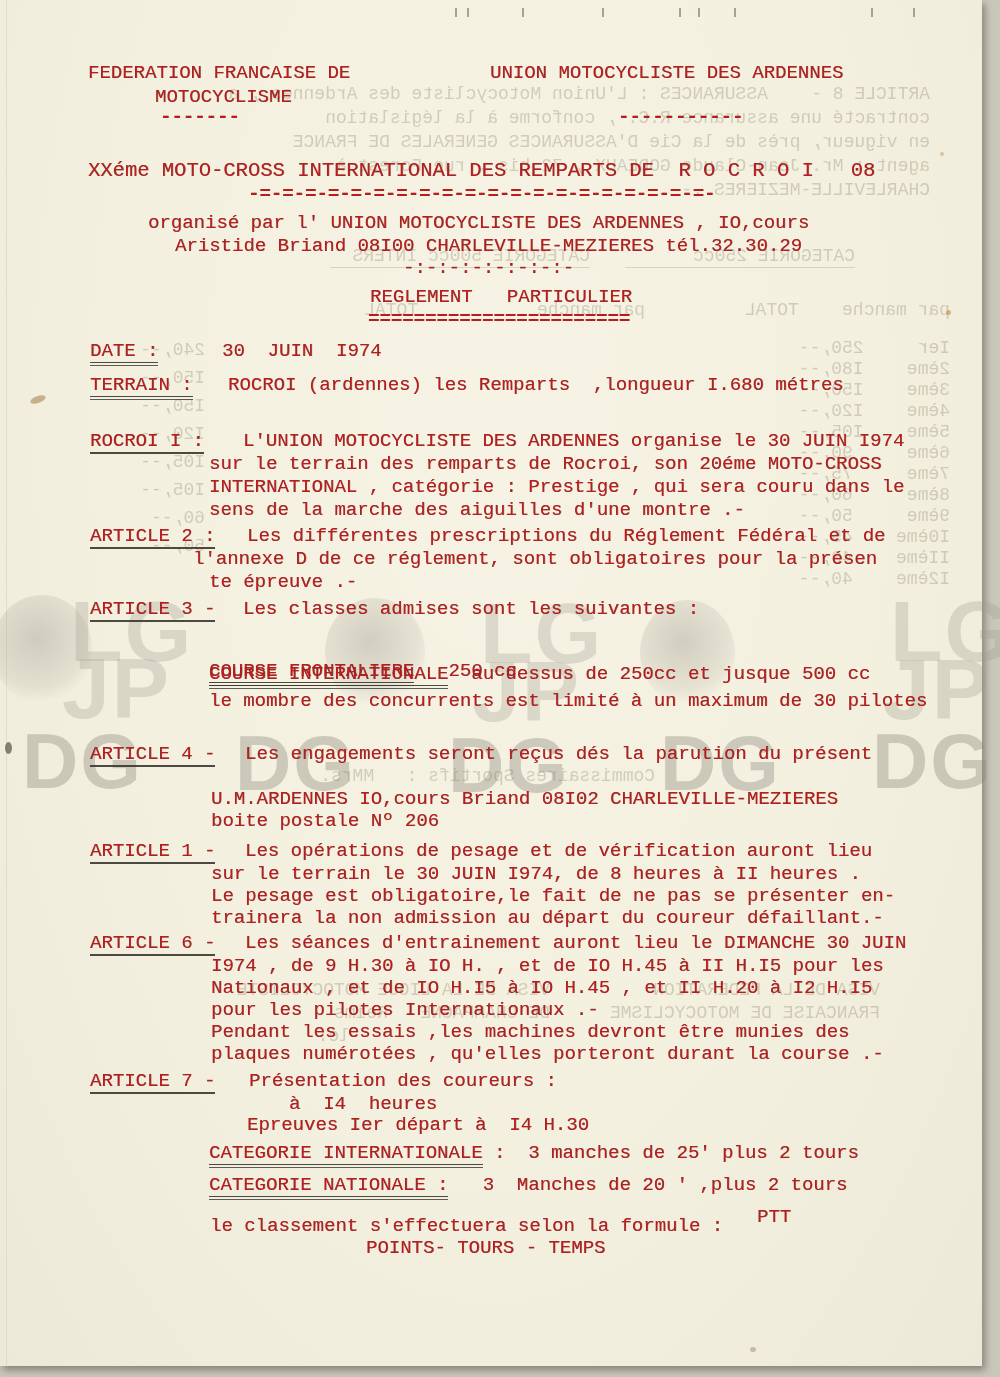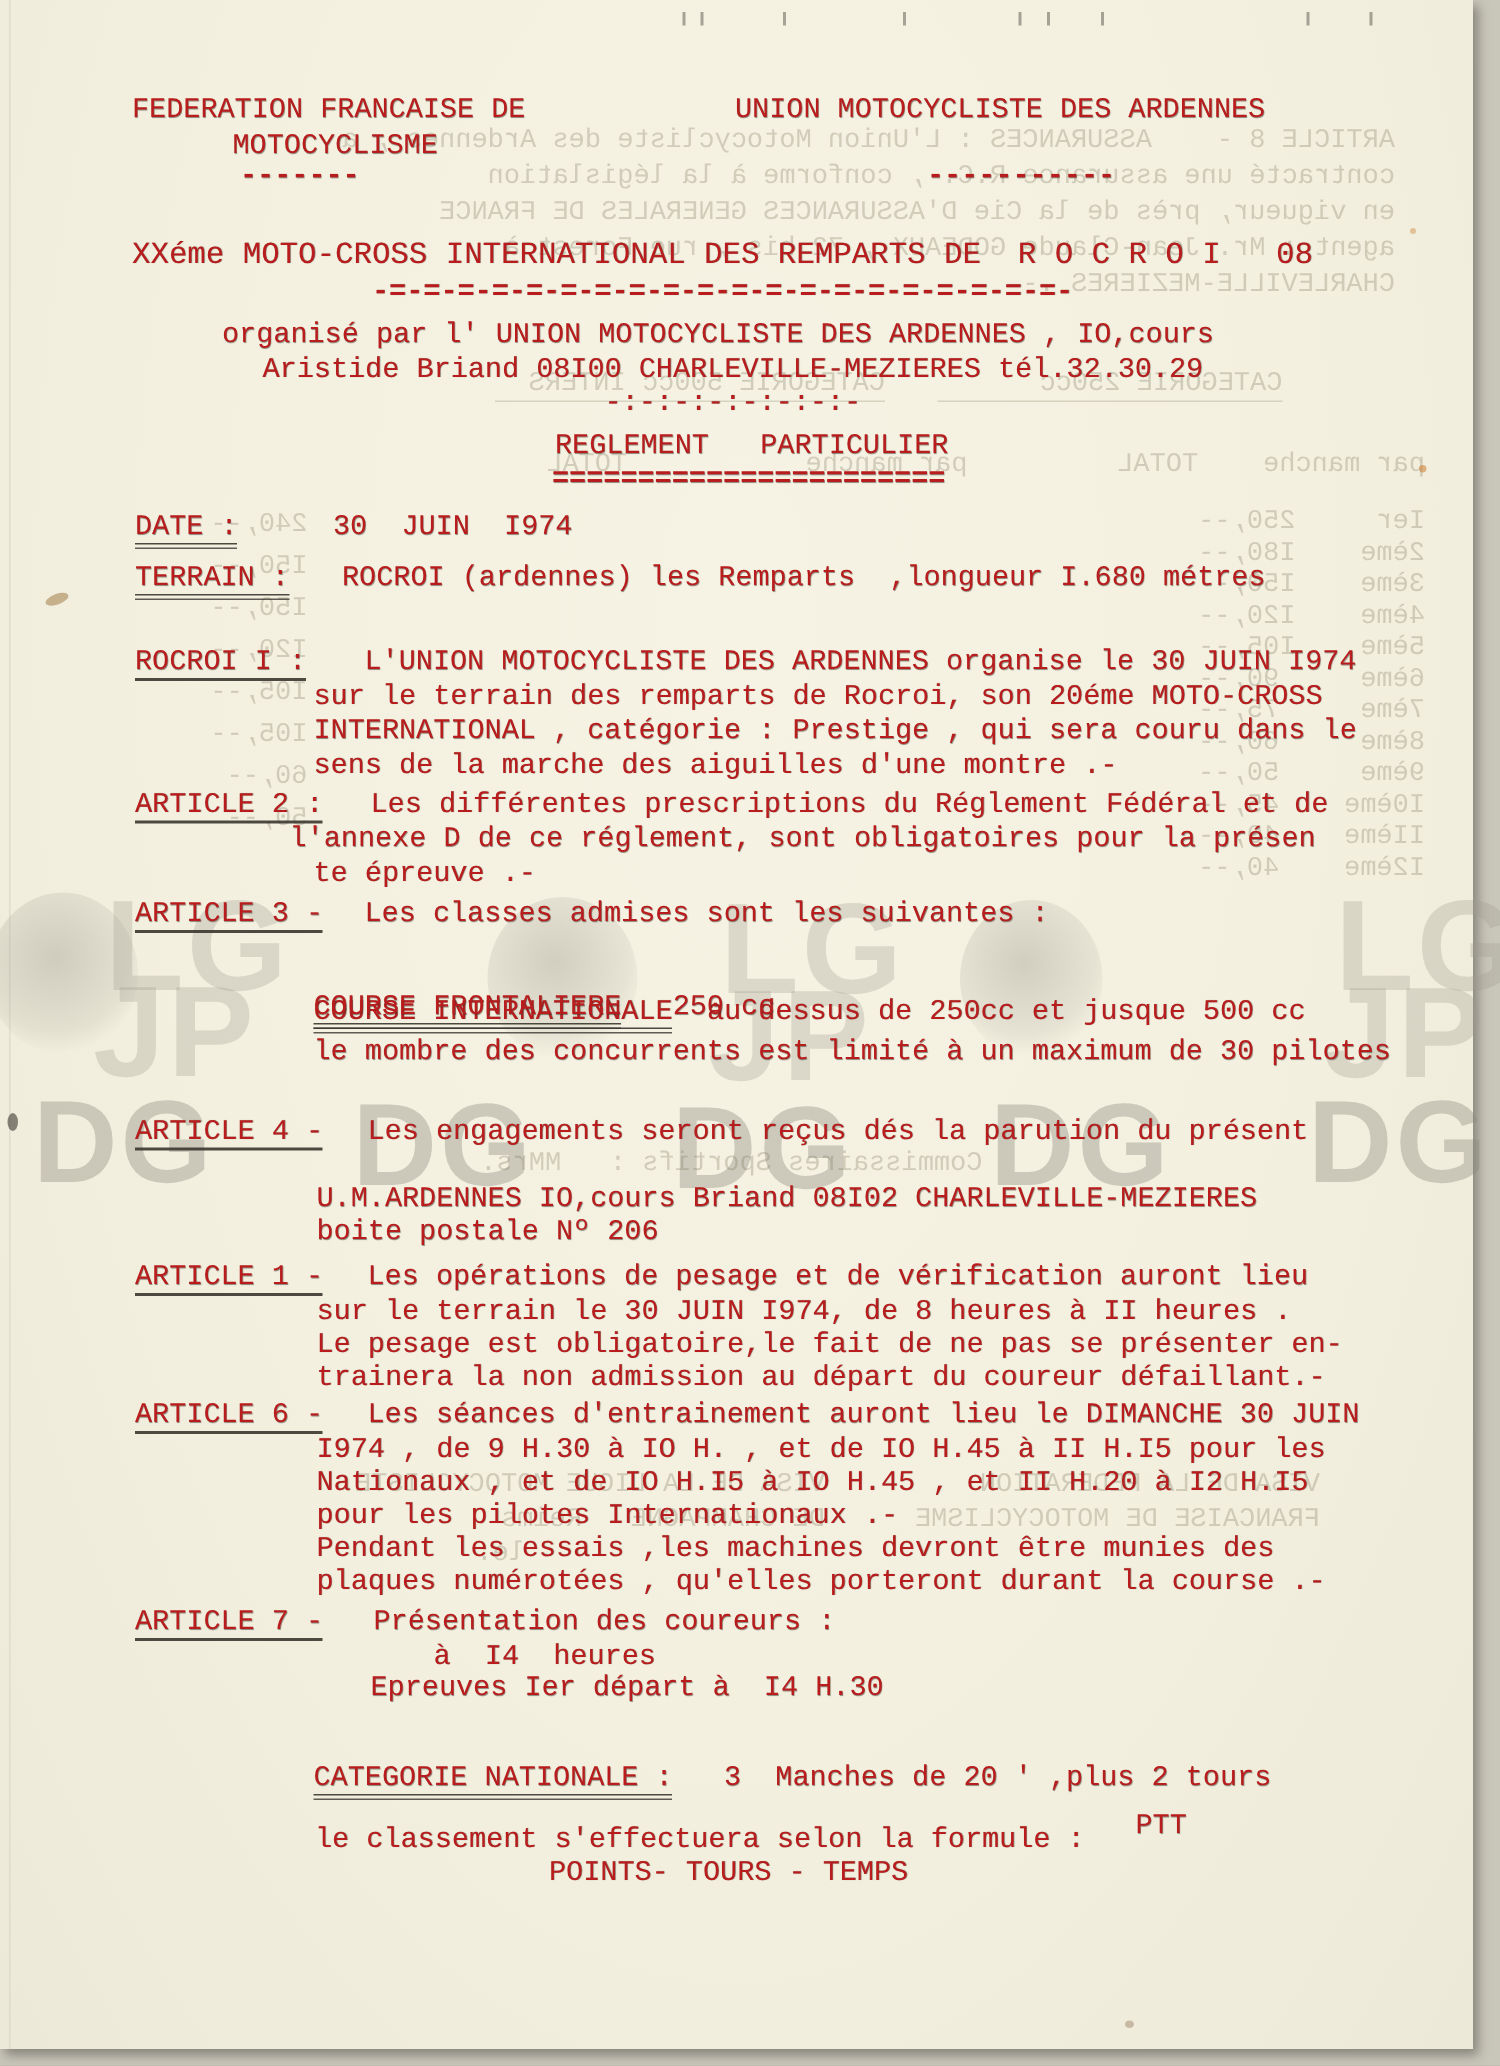--- a/index.html
+++ b/index.html
@@ -154,17 +154,18 @@
   <div class="tl" style="left:211px;top:955px">I974 , de 9 H.30 à IO H. , et de IO H.45 à II H.I5 pour les</div>
   <div class="tl" style="left:211px;top:977px">Nationaux , et de IO H.I5 à IO H.45 , et II H.20 à I2 H.I5</div>
   <div class="tl" style="left:211px;top:999px">pour les pilotes Internationaux .-</div>
   <div class="tl" style="left:211px;top:1021px">Pendant les essais ,les machines devront être munies des</div>
   <div class="tl" style="left:211px;top:1043px">plaques numérotées , qu'elles porteront durant la course .-</div>
 
   <div class="tl" style="left:90px;top:1070px"><span class="u1">ARTICLE 7 -</span></div>
   <div class="tl" style="left:249px;top:1070px">Présentation des coureurs :</div>
   <div class="tl" style="left:289px;top:1093px">à  I4  heures</div>
   <div class="tl" style="left:247px;top:1114px">Epreuves Ier départ à  I4 H.30</div>
+  <div class="tl" style="left:209px;top:1142px"><span class="u2">CATEGORIE INTERNATIONALE</span><span> :  3 manches de 25' plus 2 tours</span></div>
   <div class="tl" style="left:209px;top:1174px"><span class="u2">CATEGORIE NATIONALE :</span><span>   3  Manches de 20 ' ,plus 2 tours</span></div>
   <div class="tl" style="left:210px;top:1215px">le classement s'effectuera selon la formule :</div>
   <div class="tl" style="left:757px;top:1206px">PTT</div>
   <div class="tl" style="left:366px;top:1237px">POINTS- TOURS - TEMPS</div>
 </div>
 
 </body></html>

